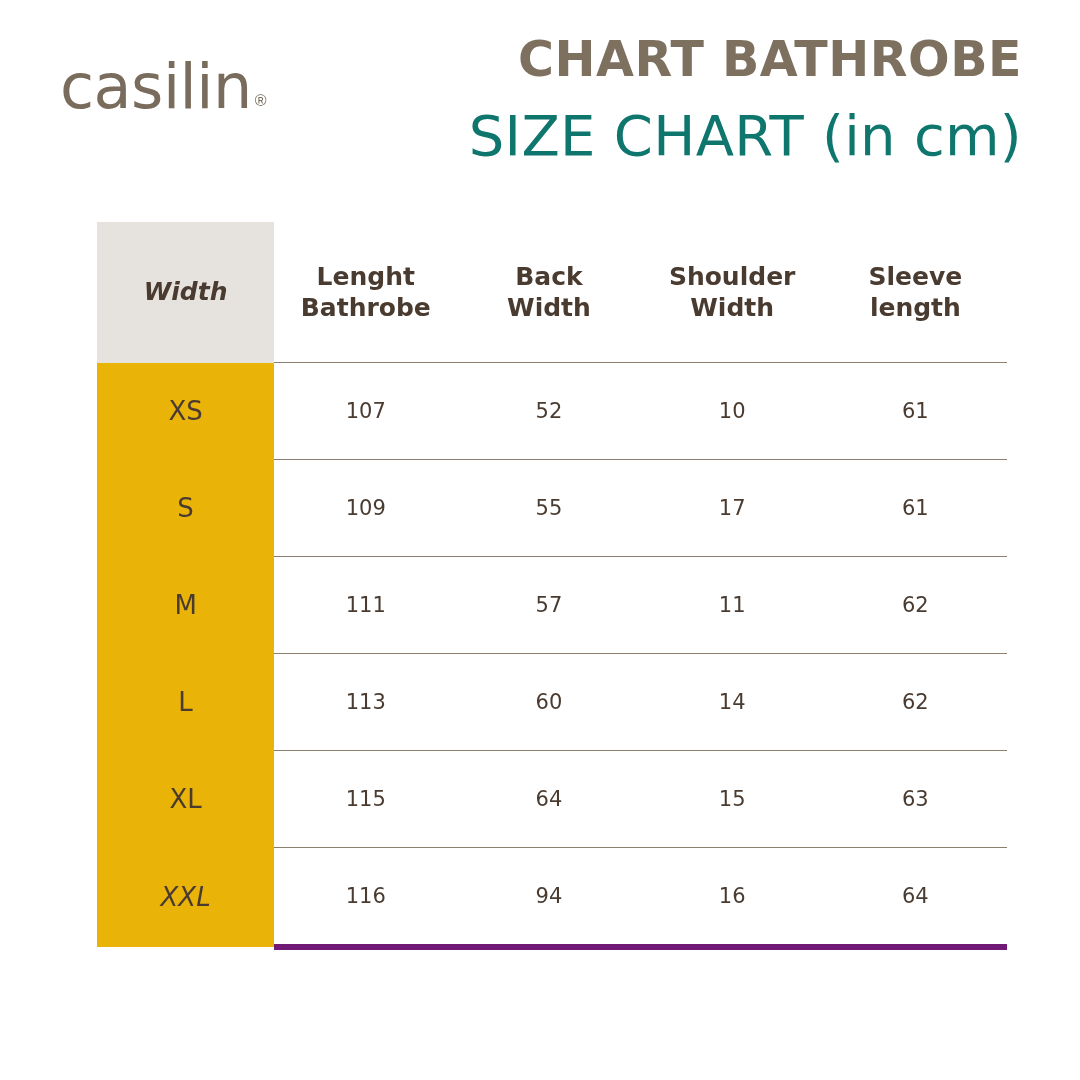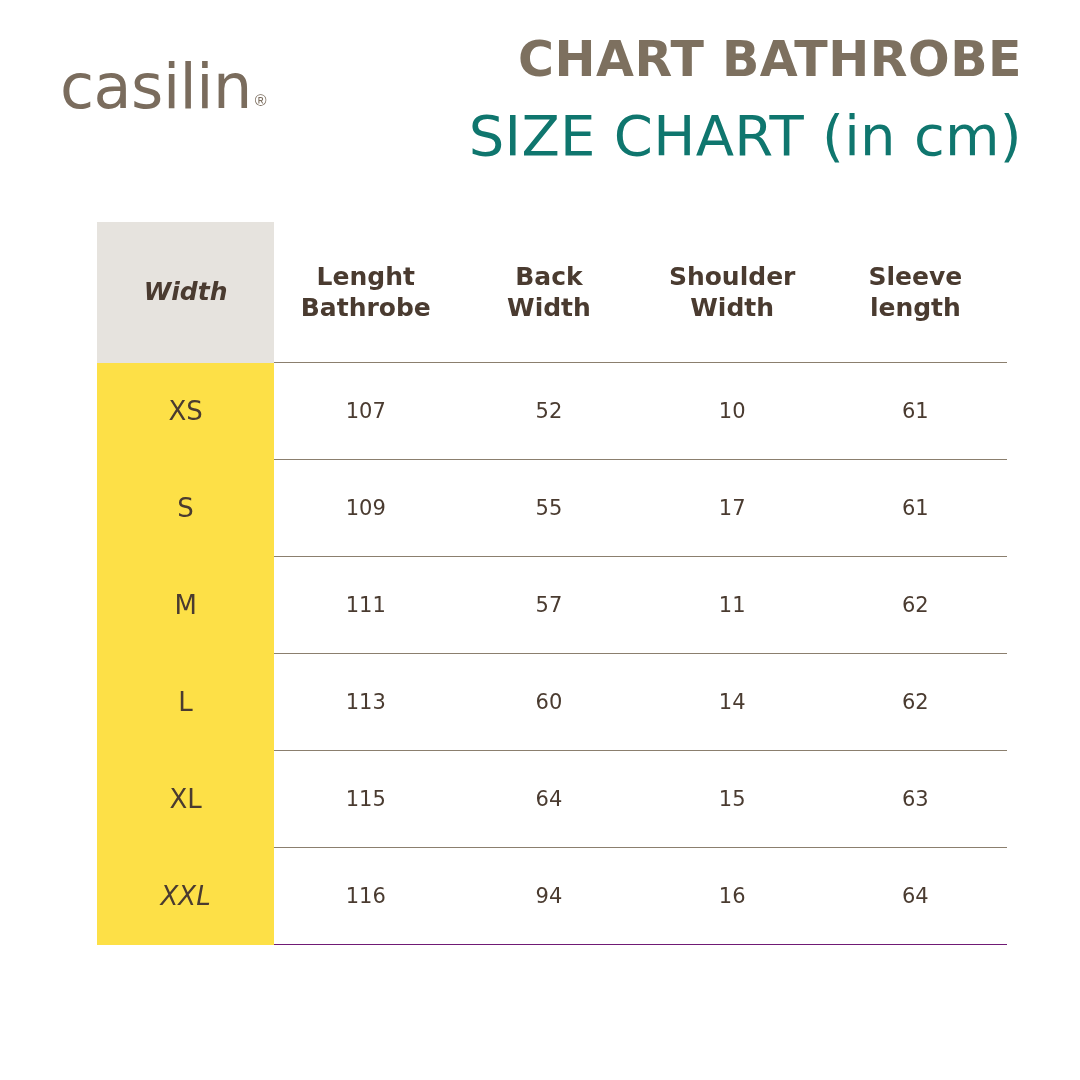--- a/index.html
+++ b/index.html
@@ -111,26 +111,26 @@
 
   
   .size-chart tbody td {
     height: 96px;
     font-size: 21px;
     font-weight: normal;
     border-top: 1px solid #8b7f6e;
     padding: 0 6px;
   }
   .size-chart tbody td.size-cell {
-    background: #fde047;
+    background: #eab308;
     border-top: 1px solid transparent;
     font-size: 26px;
   }
   .size-chart tbody tr:last-child td {
-    border-bottom: 1px solid #701a75;
+    border-bottom: 6px solid #701a75;
   }
   .size-chart tbody tr:last-child td.size-cell {
     border-bottom: 1px solid transparent;
     font-style: italic;
   }
   
   .size-chart tbody td.last-col {
     border-top-color: #8b7f6e;
   }
 </style>

